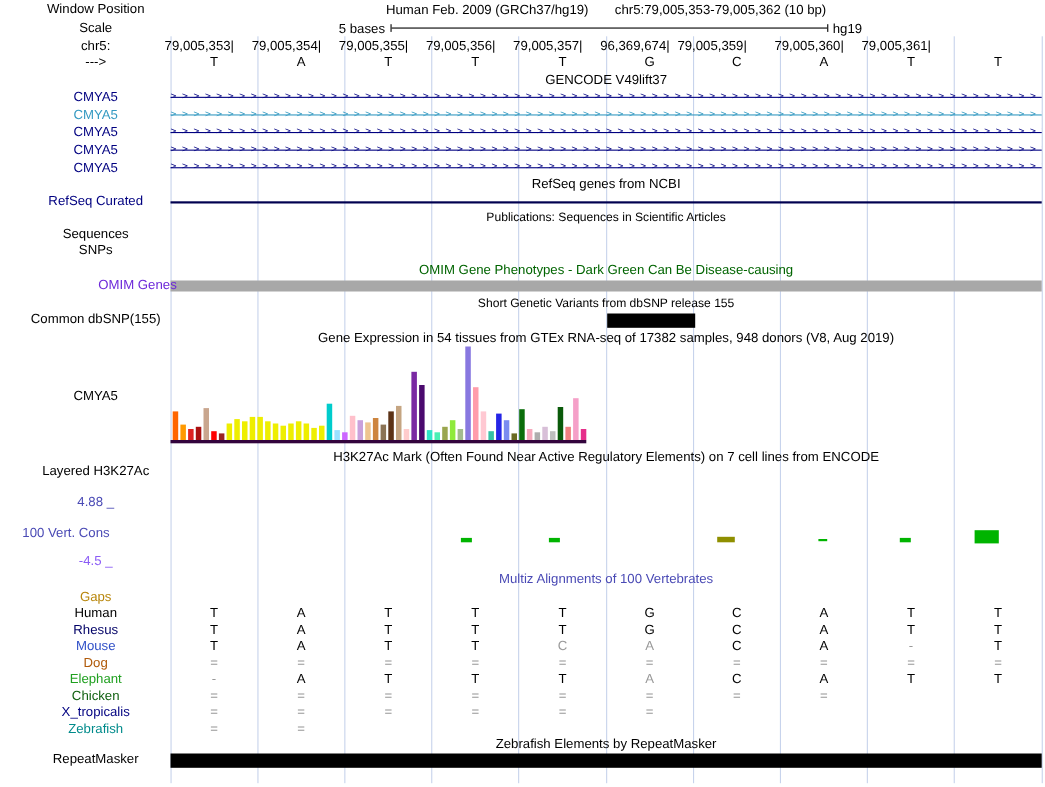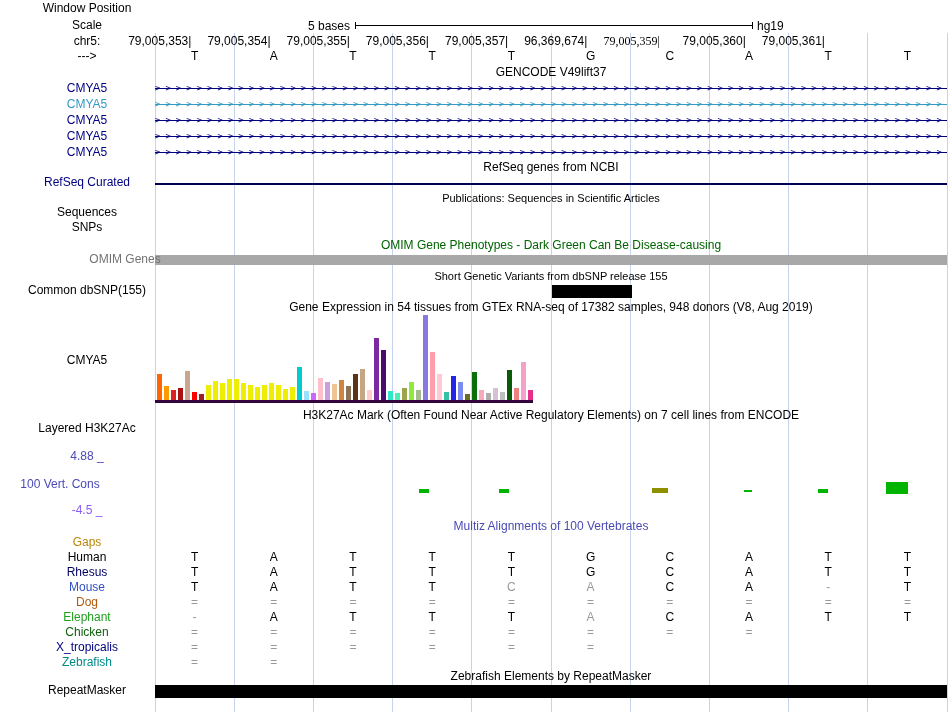--- a/index.html
+++ b/index.html
@@ -2,21 +2,21 @@
 <html><head>
 <meta charset="utf-8">
 <style>
   html,body{margin:0;padding:0;background:#fff;}
   #browser{position:relative;width:950px;height:715px;background:#fff;overflow:hidden;
     font-family:"Liberation Sans","DejaVu Sans",sans-serif;font-size:12px;color:#000;}
   .label{position:absolute;left:12px;width:150px;text-align:center;line-height:13px;white-space:nowrap;}
   .title{position:absolute;left:155px;width:792px;text-align:center;line-height:13px;white-space:nowrap;}
   .sm{font-size:11px;}
   .vline{position:absolute;width:1px;background:#c7d3ec;}
-  .coord{position:absolute;text-align:left;line-height:13px;white-space:nowrap;}
+  .coord{position:absolute;text-align:center;line-height:13px;white-space:nowrap;}
   .cell{position:absolute;text-align:center;line-height:13px;}
   .gene-line{position:absolute;left:155px;width:792px;height:13px;overflow:hidden;white-space:nowrap;
     font-family:"DejaVu Sans Mono","Liberation Mono",monospace;font-size:9px;line-height:12px;letter-spacing:5px;
     background-image:linear-gradient(currentColor,currentColor);background-size:100% 1px;
     background-position:0 6px;background-repeat:no-repeat;}
   .ruler{position:absolute;left:355px;top:22px;width:396px;height:7px;
     border-left:1px solid #000;border-right:1px solid #000;
     background:linear-gradient(#000,#000) 0 3px/100% 1px no-repeat;}
   .bar{position:absolute;bottom:0;width:5px;}
   #gtex-bars{position:absolute;left:155px;top:315px;width:380px;height:85px;}
@@ -34,20 +34,23 @@
       <div class="vline" style="left: 471.3px; top: 33px; height: 679px;"></div>
       <div class="vline" style="left: 550.5px; top: 33px; height: 679px;"></div>
       <div class="vline" style="left: 629.7px; top: 33px; height: 679px;"></div>
       <div class="vline" style="left: 708.9px; top: 33px; height: 679px;"></div>
       <div class="vline" style="left: 788.1px; top: 33px; height: 679px;"></div>
       <div class="vline" style="left: 867.3px; top: 33px; height: 679px;"></div>
       <div class="vline" style="left: 946.5px; top: 33px; height: 679px;"></div>
     </div>
 
   <div class="label" style="top:2px">Window Position</div>
+  <div style="position:absolute;left:155px;top:2px;width:792px;text-align:center;white-space:nowrap">
+    <span>Human Feb. 2009 (GRCh37/hg19)</span><span style="display:inline-block;width:24px"></span><span>chr5:79,005,353-79,005,362 (10 bp)</span>
+  </div>
 
   <div class="label" style="top:19px">Scale</div>
   <div style="position:absolute;left:155px;top:19px;width:195px;text-align:right">5 bases</div>
   <div class="ruler"></div>
   <div style="position:absolute;left:757px;top:19px">hg19</div>
 
   <div class="label" style="top:35px">chr5:</div>
   <div class="label" style="top:50px">---&gt;</div>
 
   <div class="title" style="top:66px">GENCODE V49lift37</div>
@@ -55,21 +58,21 @@
   <div class="title" style="top:161px">RefSeq genes from NCBI</div>
   <div class="refline" style="background: rgb(0, 0, 80);"></div>
   <div class="label" style="top: 176px; color: rgb(0, 0, 128);">RefSeq Curated</div>
 
   <div class="title sm" style="top:192px">Publications: Sequences in Scientific Articles</div>
   <div class="label" style="top:206px">Sequences</div>
   <div class="label" style="top:221px">SNPs</div>
 
   <div class="title" style="top: 239px; color: rgb(0, 100, 0);">OMIM Gene Phenotypes - Dark Green Can Be Disease-causing</div>
   <div style="position: absolute; left: 155px; top: 255px; width: 792px; height: 10px; background: rgb(168, 168, 168);"></div>
-  <div class="label" style="top: 253px; color: #737373; padding-left: 38px;">OMIM Genes</div>
+  <div class="label" style="top: 253px; color: #6d28d9; padding-left: 38px;">OMIM Genes</div>
 
   <div class="title sm" style="top:270px">Short Genetic Variants from dbSNP release 155</div>
   <div class="label" style="top:284px">Common dbSNP(155)</div>
   <div id="dbsnp-bar" style="position: absolute; top: 285px; height: 13px; left: 552px; width: 80px; background: rgb(0, 0, 0);"></div>
 
   <div class="title" style="top:301px">Gene Expression in 54 tissues from GTEx RNA-seq of 17382 samples, 948 donors (V8, Aug 2019)</div>
   <div class="label" style="top:354px">CMYA5</div>
   <div id="gtex-bars">
       <div class="bar" style="left: 2px; height: 26px; background: rgb(255, 102, 0);"></div>
       <div class="bar" style="left: 9px; height: 14px; background: rgb(255, 153, 0);"></div>
@@ -139,21 +142,21 @@
 
   <div class="title" style="top:670px">Zebrafish Elements by RepeatMasker</div>
   <div class="label" style="top:684px">RepeatMasker</div>
   <div style="position: absolute; left: 155px; top: 685px; width: 792px; height: 13px; background: rgb(0, 0, 0);"></div>
 <div class="coord" style="left: 128.2px; top: 35px; width: 106px;">79,005,353|</div>
     <div class="coord" style="left: 207.4px; top: 35px; width: 106px;">79,005,354|</div>
     <div class="coord" style="left: 286.6px; top: 35px; width: 106px;">79,005,355|</div>
     <div class="coord" style="left: 365.8px; top: 35px; width: 106px;">79,005,356|</div>
     <div class="coord" style="left: 445px; top: 35px; width: 106px;">79,005,357|</div>
     <div class="coord" style="left: 524.2px; top: 35px; width: 106px;">96,369,674|</div>
-    <div class="coord" style="left: 603.4px; top: 35px; width: 88px; font-family: Liberation Serif, serif;">79,005,359|</div>
+    <div class="coord" style="left: 603.4px; top: 35px; width: 88px;">79,005,359|</div>
     <div class="coord" style="left: 682.6px; top: 35px; width: 106px;">79,005,360|</div>
     <div class="coord" style="left: 761.8px; top: 35px; width: 106px;">79,005,361|</div>
     <div class="cell" style="left: 155px; top: 50px; width: 79.2px;">T</div>
     <div class="cell" style="left: 234.2px; top: 50px; width: 79.2px;">A</div>
     <div class="cell" style="left: 313.4px; top: 50px; width: 79.2px;">T</div>
     <div class="cell" style="left: 392.6px; top: 50px; width: 79.2px;">T</div>
     <div class="cell" style="left: 471.8px; top: 50px; width: 79.2px;">T</div>
     <div class="cell" style="left: 551px; top: 50px; width: 79.2px;">G</div>
     <div class="cell" style="left: 630.2px; top: 50px; width: 79.2px;">C</div>
     <div class="cell" style="left: 709.4px; top: 50px; width: 79.2px;">A</div>

